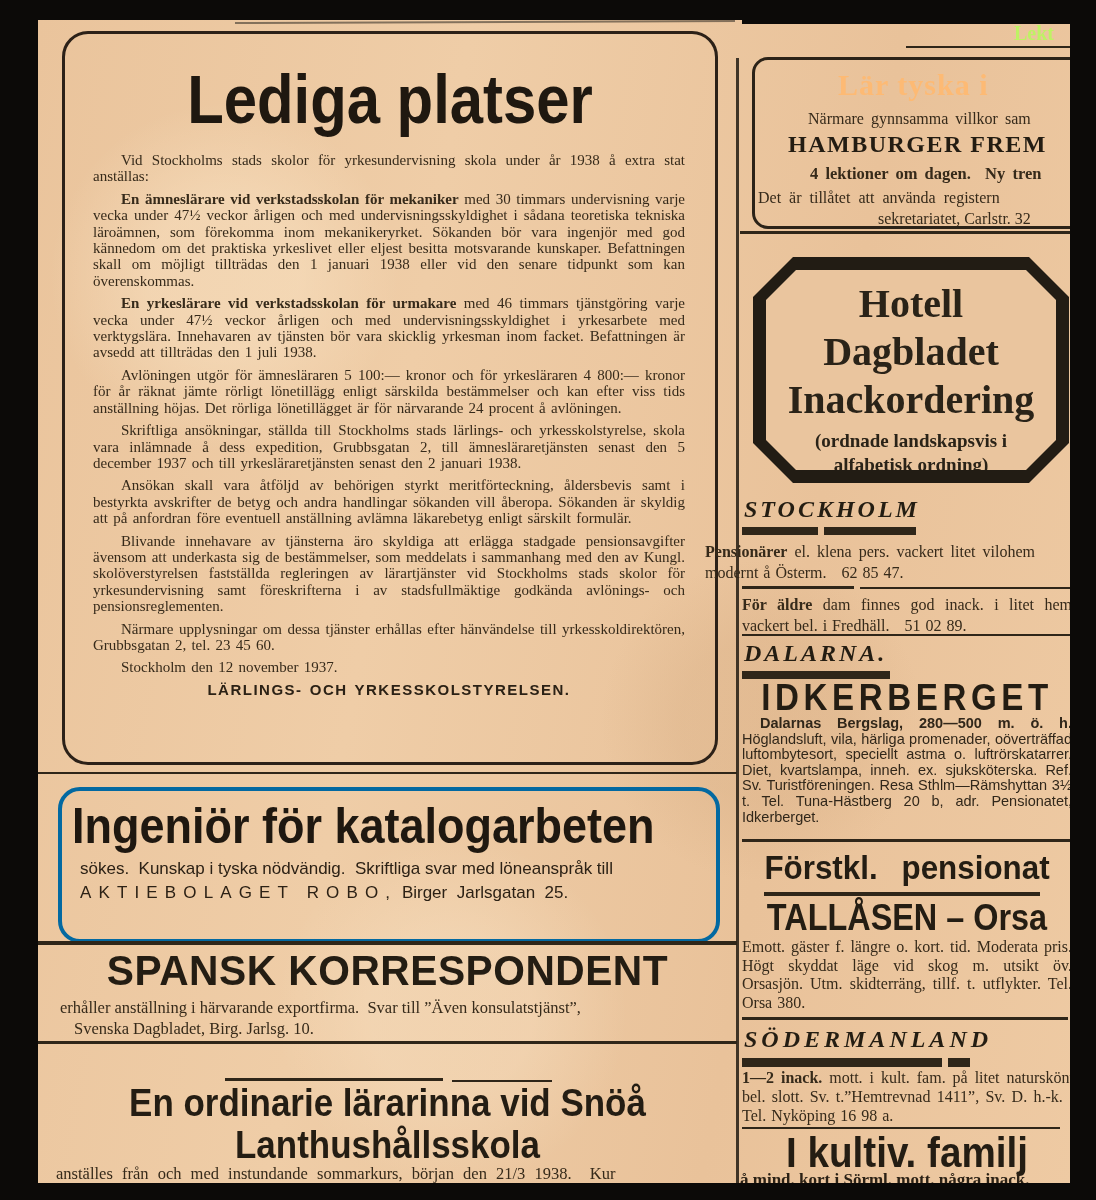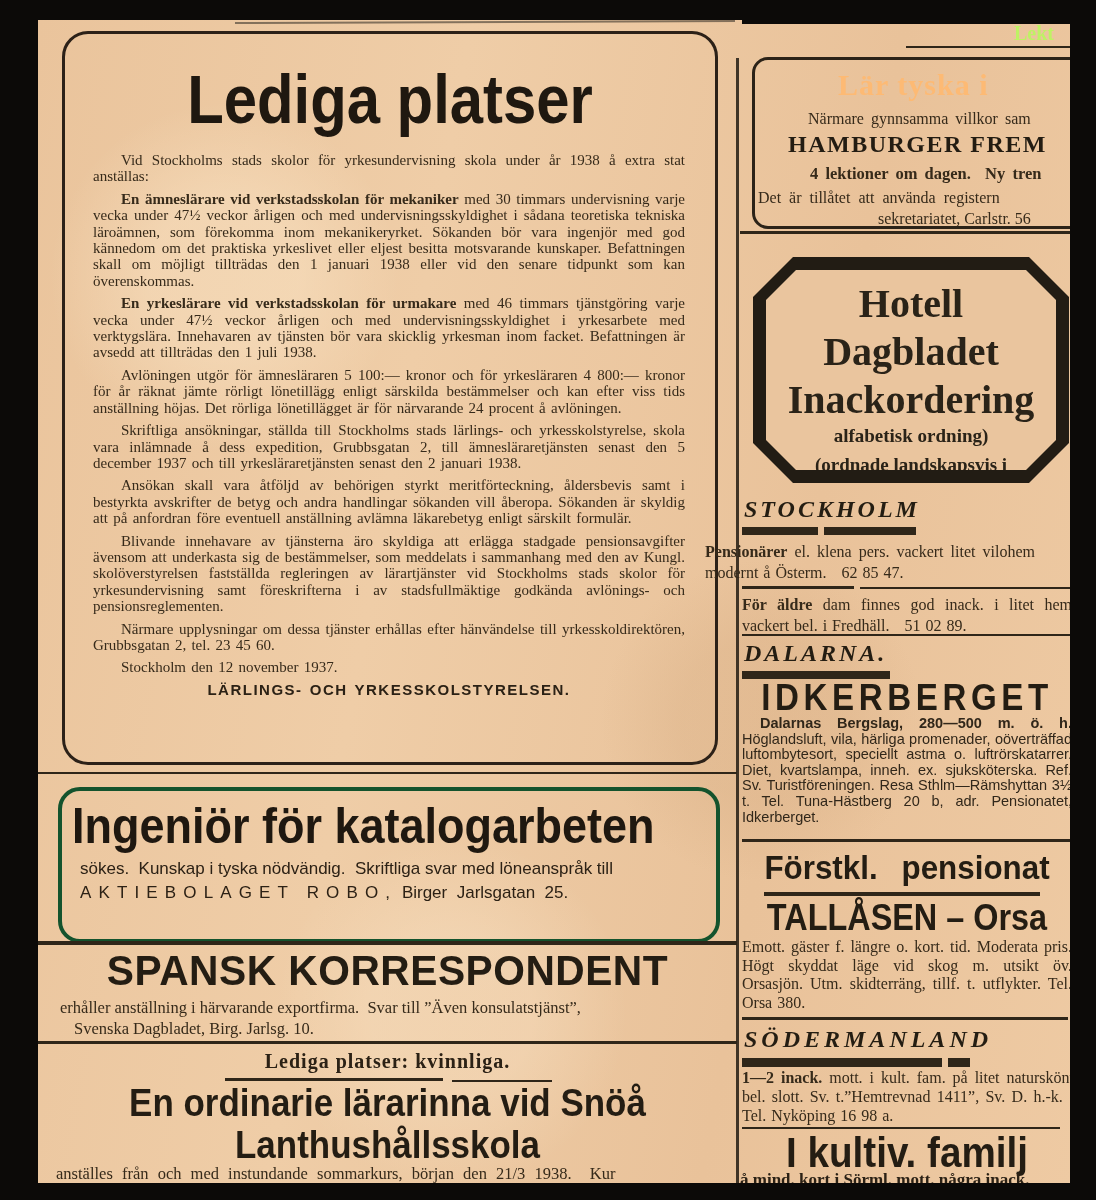--- a/index.html
+++ b/index.html
@@ -20,21 +20,21 @@
   .stray-line{left:235px;top:21px;width:500px;height:2px;background:#4a4034;opacity:.65;transform:rotate(-.25deg);}
   .main-box{left:62px;top:31px;width:650px;height:728px;border:3.5px solid #2c2118;border-radius:26px;overflow:hidden;}
   .main-title{margin-top:26px;text-align:center;font-weight:800;font-size:68px;letter-spacing:0;
               transform:scaleX(.88);color:#1f1810;}
   .main-body{margin:14px 30px 0 28px;font-size:15px;line-height:16.4px;text-align:justify;word-spacing:1.5px;}
   .main-body p{margin:0 0 6px 0;text-indent:28px;}
   .main-body b{font-weight:700;}
   .sig{margin-top:4px;text-align:center;font-family:"Liberation Sans","DejaVu Sans",sans-serif;
        font-weight:700;font-size:15px;letter-spacing:1.5px;color:#2b2115;}
   .underbox-rule{left:38px;top:772px;width:699px;height:2px;}
-  .ing-box{left:58px;top:787px;width:654px;height:148px;border:4px solid #14532d;border-radius:22px;overflow:hidden;}
+  .ing-box{left:58px;top:787px;width:654px;height:148px;border:4px solid #0369a1;border-radius:22px;overflow:hidden;}
   .ing-title{margin:6px 0 0 10px;font-weight:800;font-size:50px;white-space:nowrap;
              transform:scaleX(.90);transform-origin:left;color:#1f1810;}
   .ing-body{margin:4px 40px 0 18px;font-size:17px;color:#2c2115;}
   .ing-company{margin:4px 0 0 18px;font-size:17px;color:#2c2115;white-space:nowrap;}
   .ing-company .spaced{letter-spacing:.42em;}
   .heavy-rule{left:38px;top:941px;width:699px;height:3.5px;}
   .spansk-title{left:38px;top:947px;width:699px;text-align:center;font-weight:700;font-size:42px;
                 letter-spacing:.5px;transform:scaleX(.97);color:#241d13;}
   .spansk-b1{left:60px;top:998px;width:676px;font-size:16.5px;white-space:nowrap;}
   .spansk-b2{left:74px;top:1019px;width:660px;font-size:16.5px;}
@@ -141,49 +141,48 @@
     <div class="ing-body sans">sökes.&nbsp; Kunskap i tyska nödvändig.&nbsp; Skriftliga svar med löneanspråk till</div>
     <div class="ing-company sans"><span class="spaced">AKTIEBOLAGET ROBO,</span><span>&nbsp;Birger&nbsp; Jarlsgatan&nbsp; 25.</span></div>
   </div>
   <div class="abs rule heavy-rule"></div>
 
   <div class="abs spansk-title sans">SPANSK KORRESPONDENT</div>
   <div class="abs spansk-b1 serif">erhåller anställning i härvarande exportfirma.&nbsp; Svar till ”Även konsulatstjänst”,</div>
   <div class="abs spansk-b2 serif">Svenska Dagbladet, Birg. Jarlsg. 10.</div>
   <div class="abs rule spansk-rule"></div>
 
-  <div class="abs kvinnliga serif">Lediga platser: kvinnliga.</div>
   <div class="abs rule kv-rule1"></div>
   <div class="abs rule kv-rule2"></div>
 
   <div class="abs larar-1 sans">En ordinarie lärarinna vid Snöå</div>
   <div class="abs larar-2 sans">Lanthushållsskola</div>
   <div class="abs larar-body serif">anställes från och med instundande sommarkurs, början den 21/3 1938.&nbsp; Kur</div>
 
   <div class="abs col-divider"></div>
 
   <div class="abs lekt serif">Lekt</div>
   <div class="abs rule lekt-rule"></div>
 
   <div class="abs lar-box"></div>
   <div class="abs lar-title serif">Lär tyska i</div>
   <div class="abs lar-l1 serif">Närmare gynnsamma villkor sam</div>
   <div class="abs lar-l2 serif">HAMBURGER FREM</div>
   <div class="abs lar-l3 serif">4 lektioner om dagen.&nbsp; Ny tren</div>
   <div class="abs lar-l4 serif">Det är tillåtet att använda registern</div>
-  <div class="abs lar-l5 serif">sekretariatet, Carlstr. 56</div>
+  <div class="abs lar-l5 serif">sekretariatet, Carlstr. 32</div>
   <div class="abs rule lar-under"></div>
 
   <div class="abs hot-outer"></div>
   <div class="abs hot-inner serif">
     <div class="hot-l hot-first">Hotell</div>
     <div class="hot-l">Dagbladet</div>
     <div class="hot-l">Inackordering</div>
+    <div class="hot-p hot-p1">(ordnade landskapsvis i</div>
     <div class="hot-p">alfabetisk ordning)</div>
-    <div class="hot-p hot-p1">(ordnade landskapsvis i</div>
   </div>
 
   <div class="abs region-hdr serif sth-hdr">STOCKHOLM</div>
   <div class="abs rule sth-bar1"></div>
   <div class="abs rule sth-bar2"></div>
   <div class="abs rc-ad serif sth-ad1"><b>Pensionärer</b><span> el. klena pers. vackert litet vilohem modernt å Österm. &nbsp; 62 85 47.</span></div>
   <div class="abs rule sth-r1a"></div>
   <div class="abs rule sth-r1b"></div>
   <div class="abs rc-ad serif sth-ad2"><b>För äldre</b><span> dam finnes god inack. i litet hem vackert bel. i Fredhäll. &nbsp; 51 02 89.</span></div>
   <div class="abs rule sth-r2"></div>

